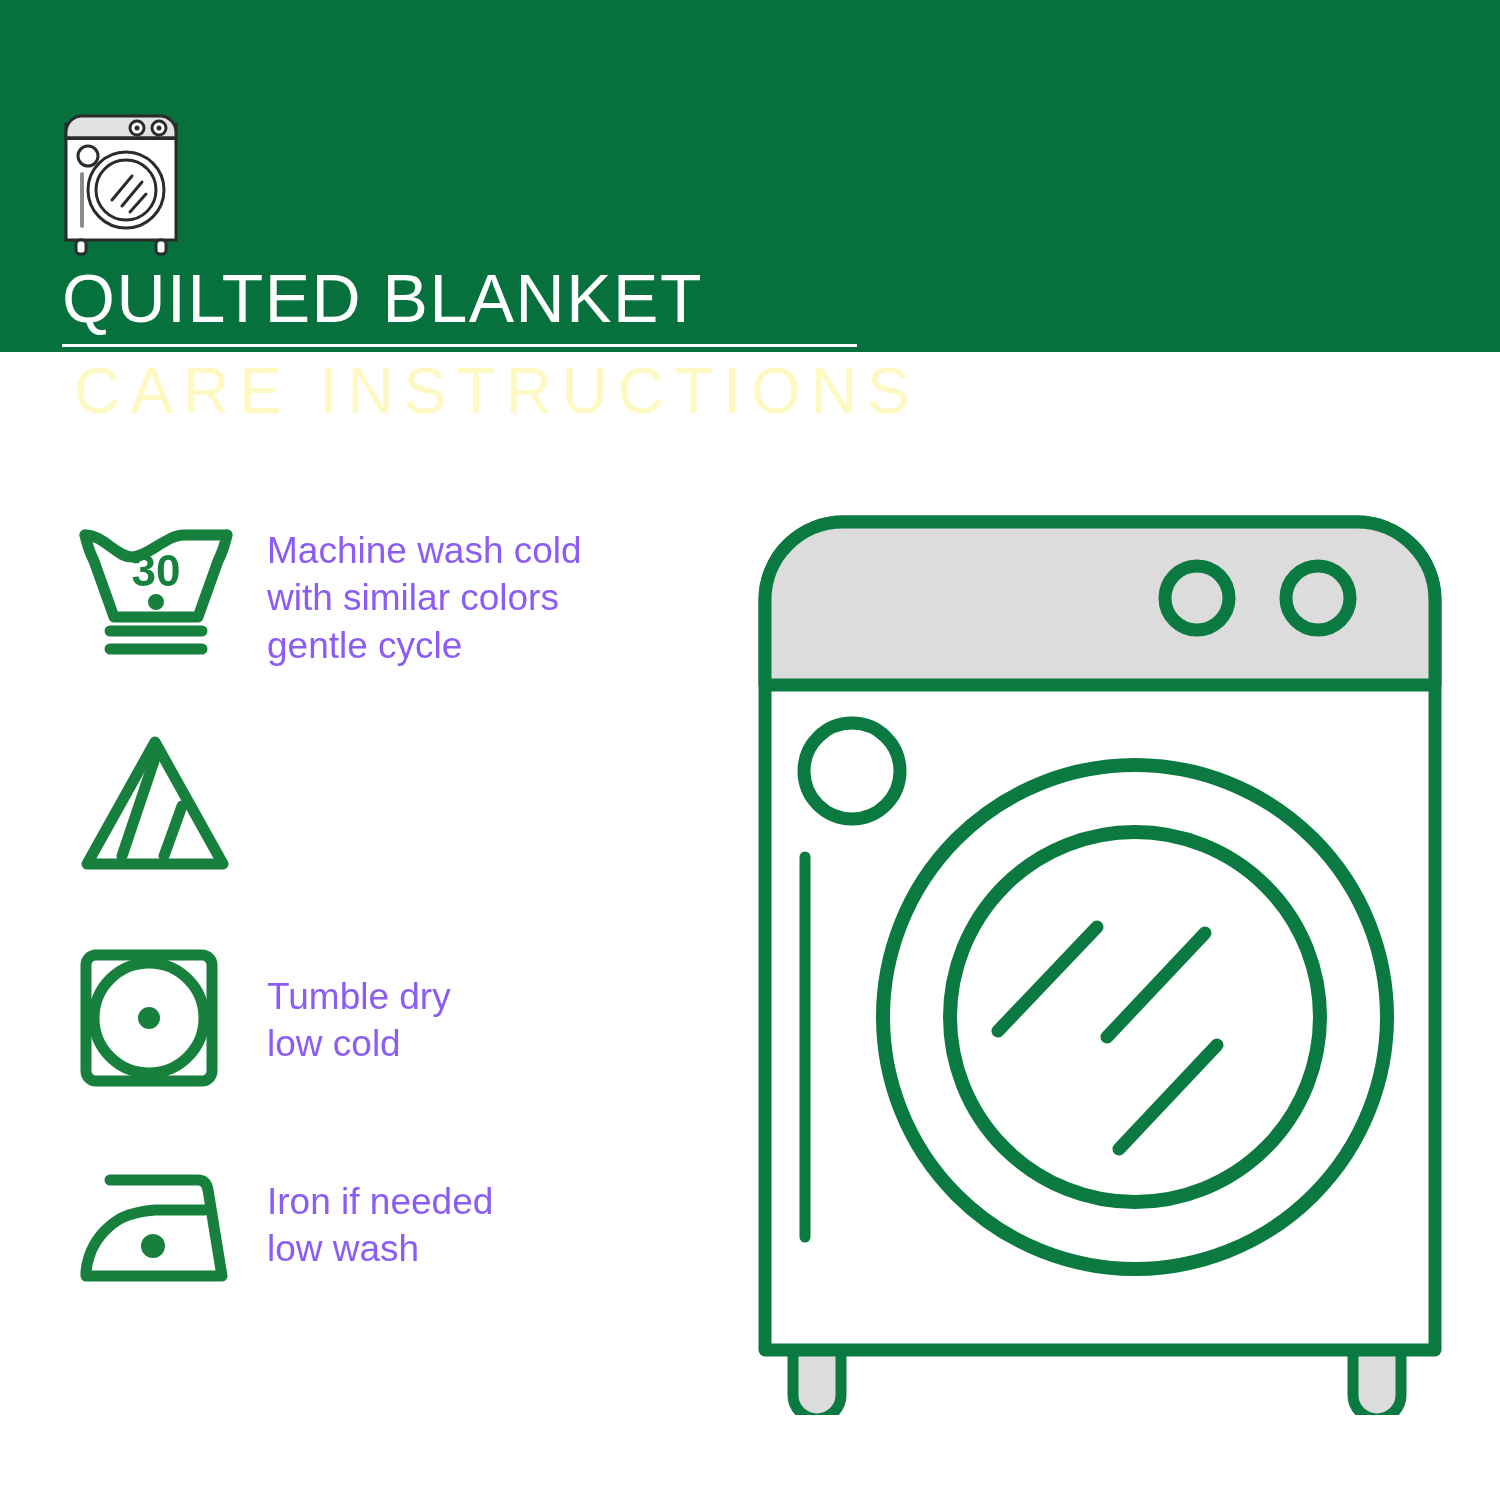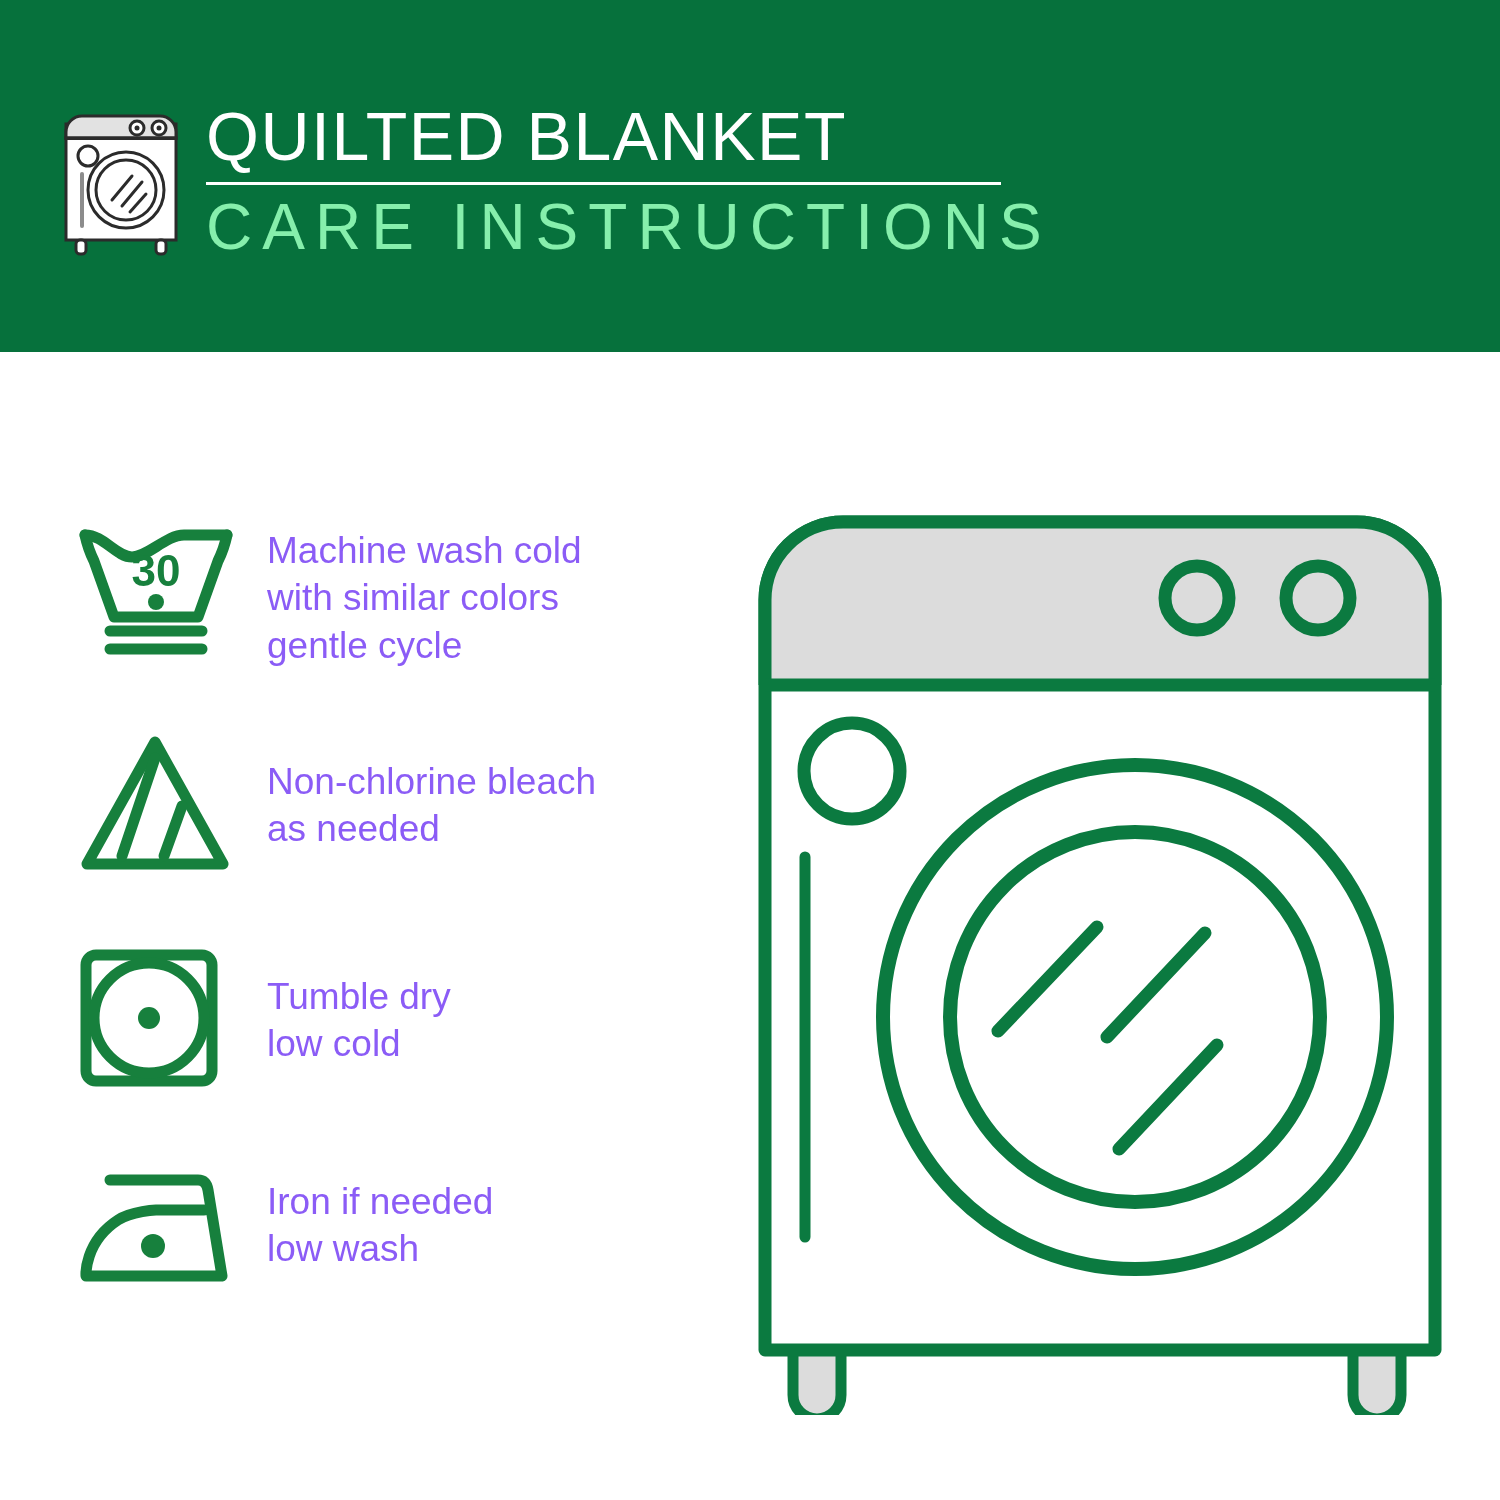--- a/index.html
+++ b/index.html
@@ -27,21 +27,21 @@
     height: 352px;
     background: #06713c;
   }
   .header-inner {
     position: absolute;
     left: 60px;
     top: 98px;
     width: 1000px;
     height: 175px;
     display: flex;
-    flex-direction: row;
+    flex-direction: column;
     align-items: flex-start;
   }
   .header-logo {
     width: 122px;
     height: 162px;
     flex: 0 0 auto;
     margin-right: 22px;
   }
   .header-text {
     flex: 1 1 auto;
@@ -61,25 +61,25 @@
   .title-rule {
     height: 3px;
     background: #ffffff;
     margin: 12px 0 10px 2px;
     width: 795px;
   }
   .title-sub {
     font-family: "Liberation Sans", sans-serif;
     font-size: 64px;
     font-weight: 300;
-    color: #86efac;
+    color: #fef9c3;
     letter-spacing: 10px;
     line-height: 1.0;
     white-space: nowrap;
-    margin: 0;
+    margin: 12px;
     padding: 0 0 0 2px;
   }
 
   
   .instructions {
     position: absolute;
     left: 70px;
     top: 505px;
     width: 660px;
   }
@@ -191,22 +191,20 @@
     <div class="instr-row r2">
       <div class="instr-icon">
         <svg viewBox="0 0 175 150" xmlns="http://www.w3.org/2000/svg">
           <g fill="none" stroke="#17803d" stroke-width="11" stroke-linecap="round" stroke-linejoin="round">
             <path d="M85 14 L153 136 L17 136 Z"></path>
             <line x1="85" y1="30" x2="52" y2="128"></line>
             <line x1="112" y1="78" x2="94" y2="128"></line>
           </g>
         </svg>
       </div>
-      <div class="instr-text">Non-chlorine bleach
-as needed</div>
     </div>
 
     <div class="instr-row r3">
       <div class="instr-icon">
         <svg viewBox="0 0 175 150" xmlns="http://www.w3.org/2000/svg">
           <g fill="none" stroke="#17803d" stroke-width="11" stroke-linejoin="round">
             <rect x="16" y="12" width="126" height="126" rx="10"></rect>
             <circle cx="79" cy="75" r="55"></circle>
           </g>
           <circle cx="79" cy="75" r="11" fill="#17803d"></circle>

